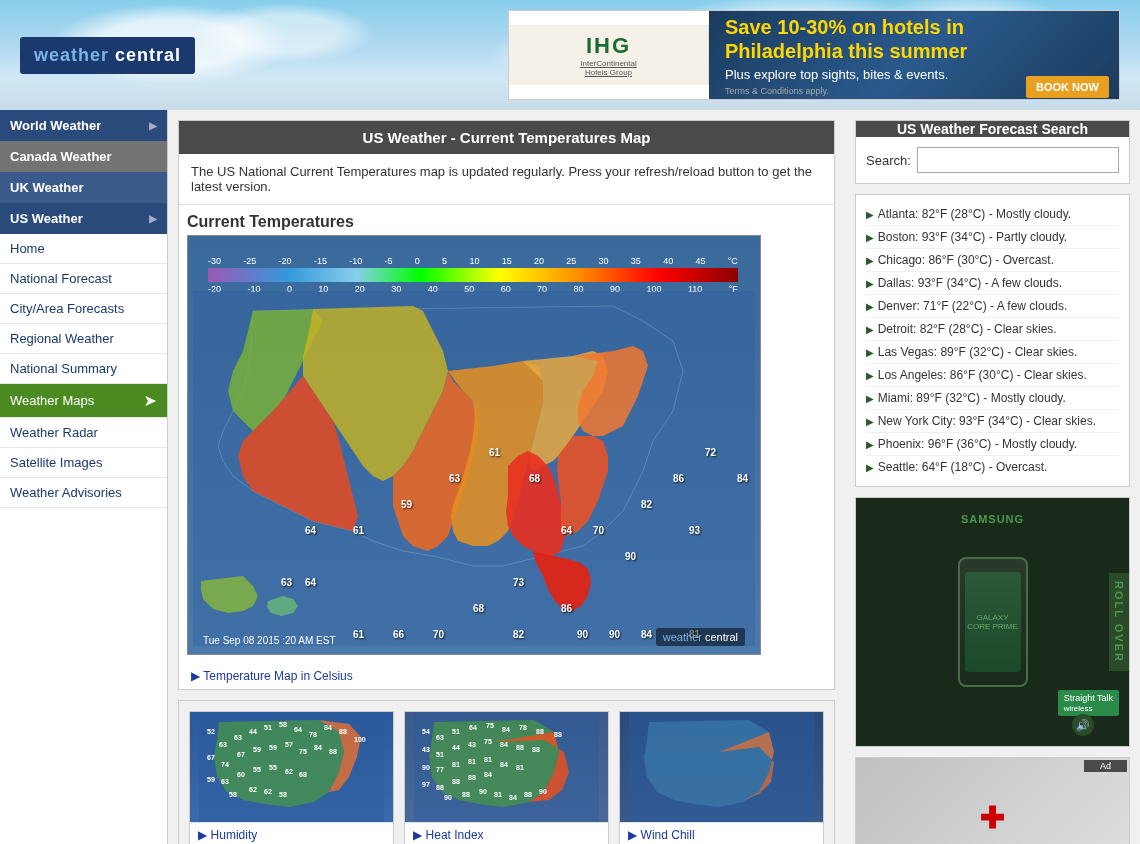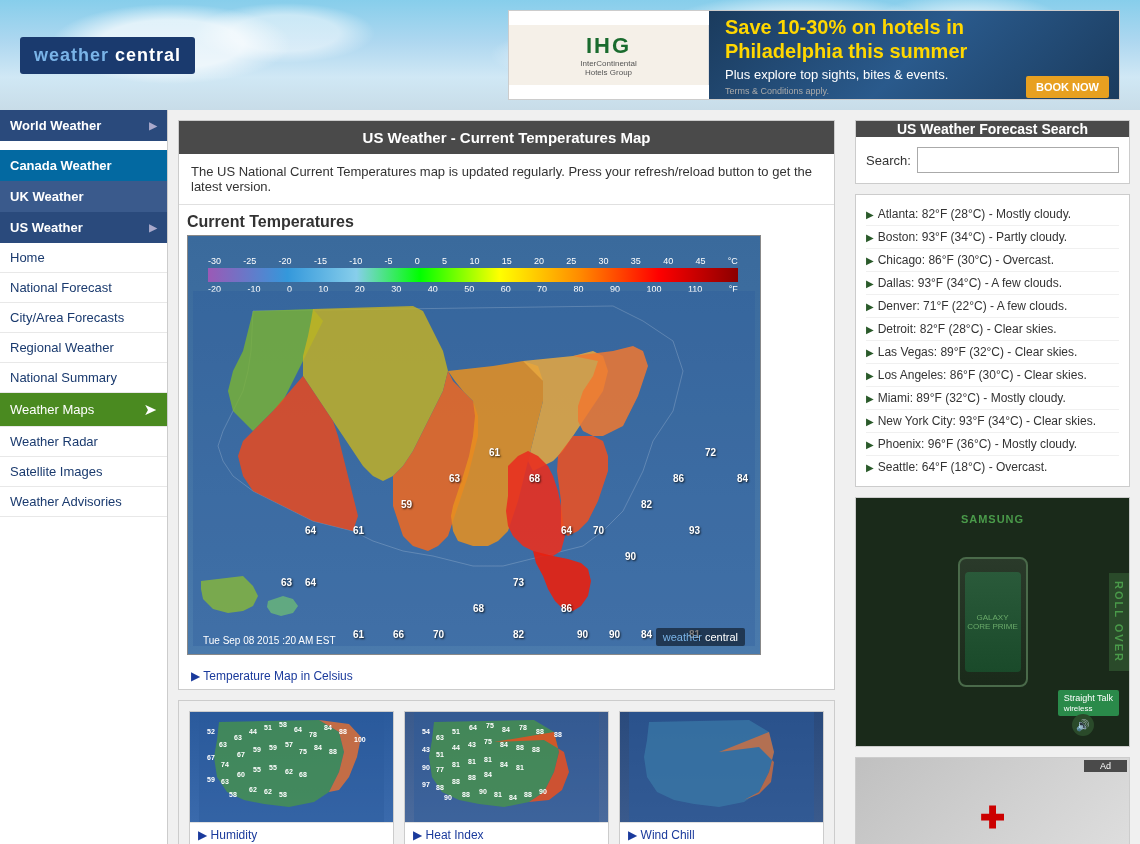--- a/index.html
+++ b/index.html
@@ -64,20 +64,21 @@
     #banner-ihg-logo {
       font-size: 22px;
       font-weight: bold;
       color: #1a6b2e;
       letter-spacing: 2px;
     }
     #banner-ihg-sub {
       font-size: 8px;
       color: #555;
       text-align: center;
+      text-decoration: underline;
     }
     #banner-right {
       flex: 1;
       background: linear-gradient(135deg, #1a3a5c 0%, #2a5a8c 50%, #1a3a5c 100%);
       display: flex;
       flex-direction: column;
       justify-content: center;
       padding: 12px 16px;
       position: relative;
     }
@@ -545,21 +546,21 @@
   </div>
 </div>
 
 <div id="main-layout">
 
   <div id="sidebar">
     <div class="sidebar-section-header">
       <span>World Weather</span>
       <span class="arrow">▶</span>
     </div>
-    <div class="sidebar-section-header" style="background:#0369a1;margin-top:9px;">
+    <div class="sidebar-section-header" style="background:#737373;">
       <span>Canada Weather</span>
     </div>
     <div class="sidebar-section-header" style="background:#3a5a8c;">
       <span>UK Weather</span>
     </div>
     <div class="sidebar-section-header us-weather">
       <span>US Weather</span>
       <span class="arrow">▶</span>
     </div>
     <div class="sidebar-item">

